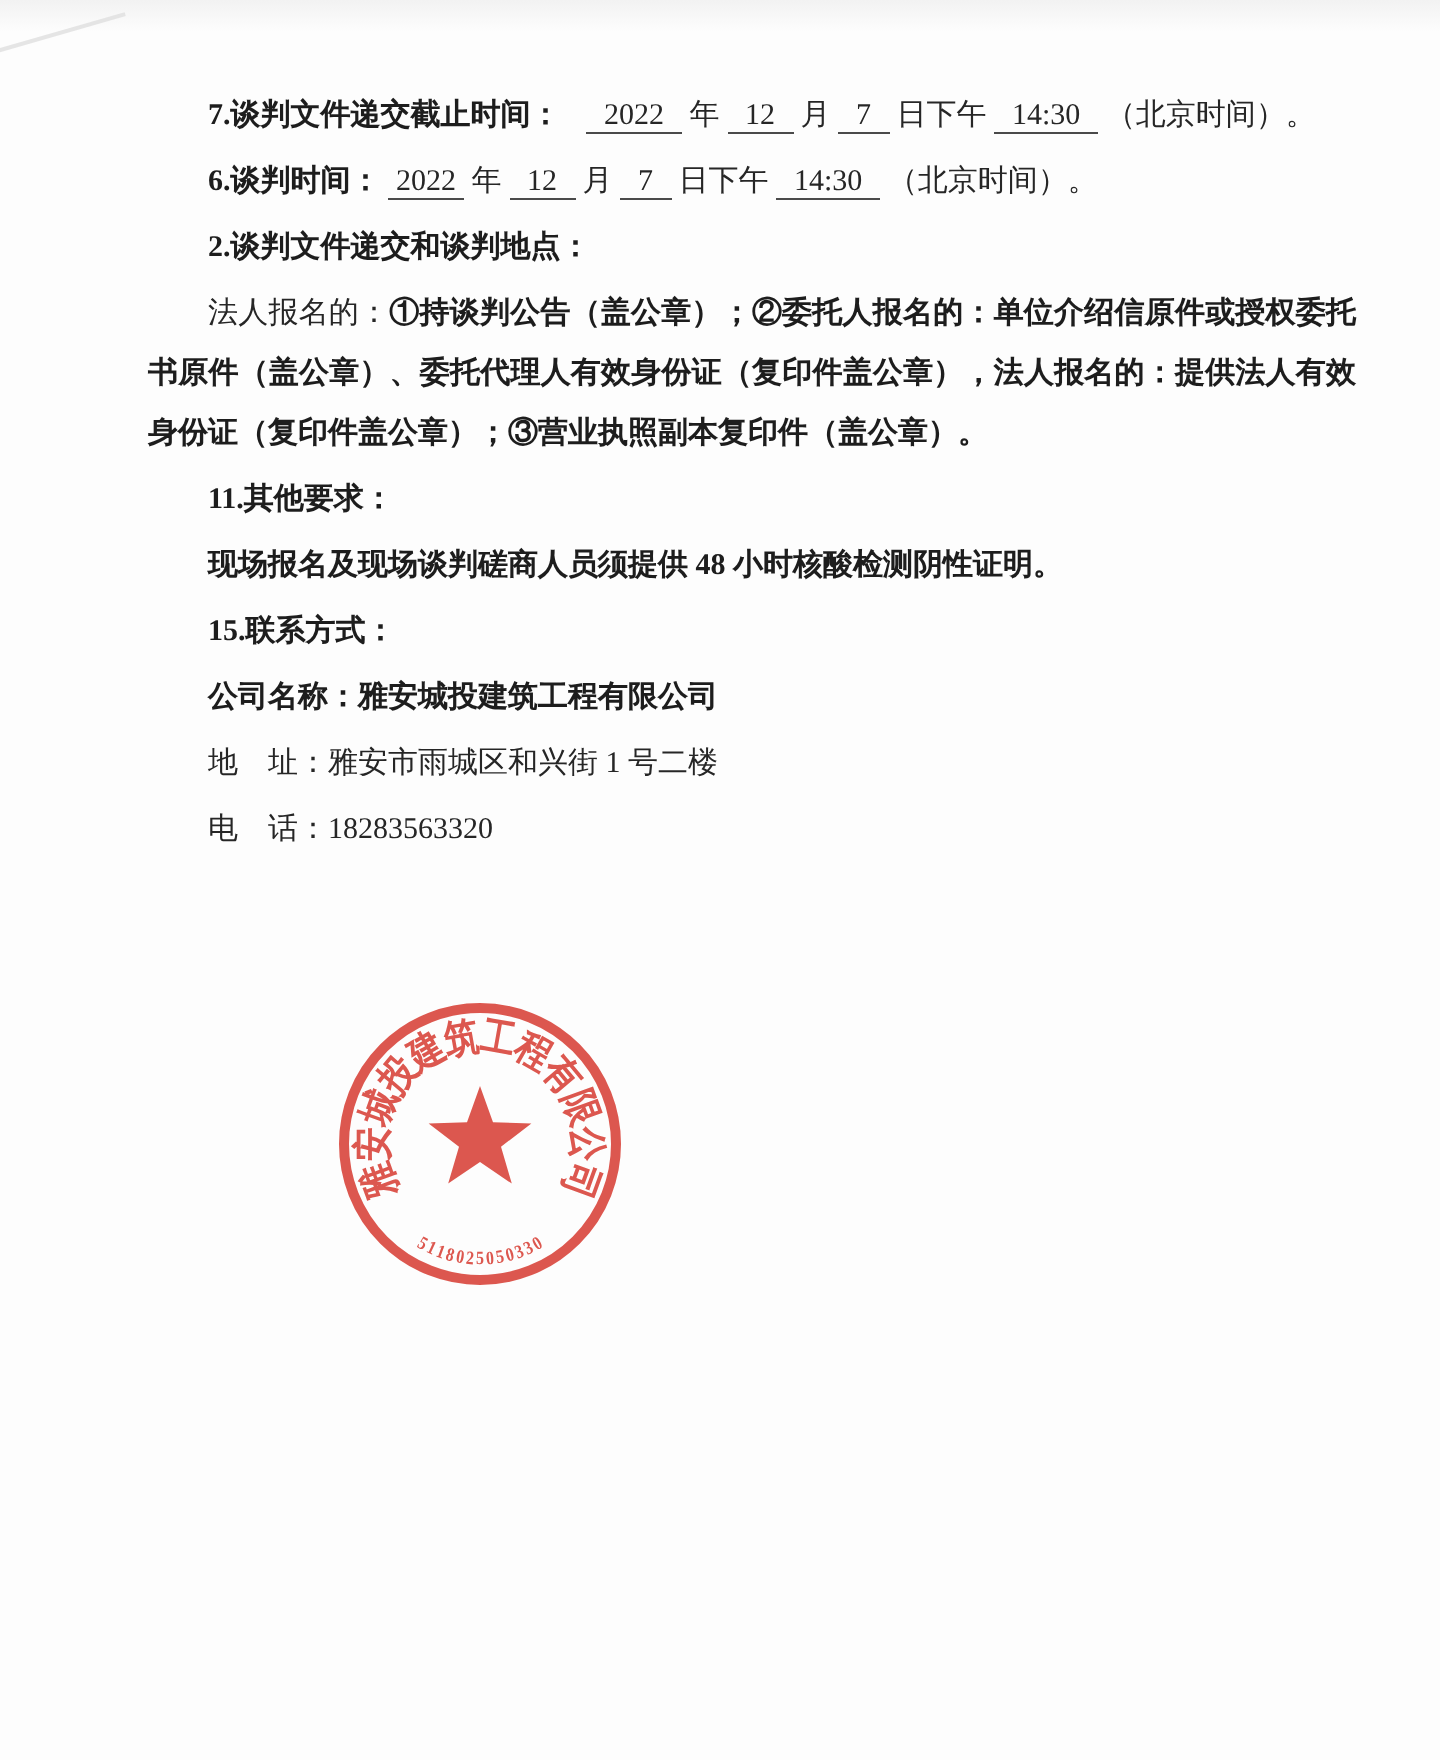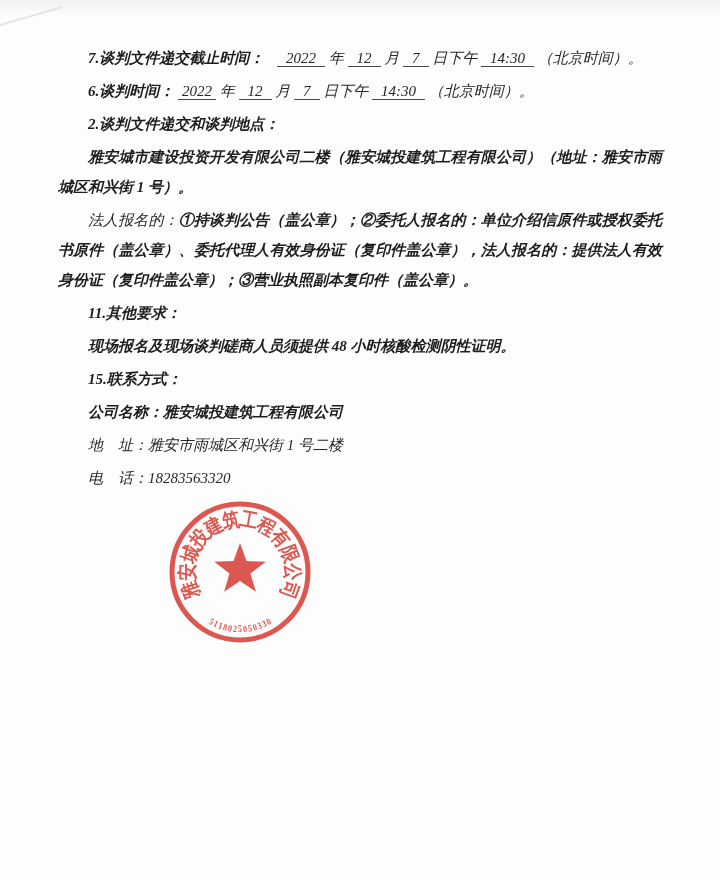--- a/index.html
+++ b/index.html
@@ -13,23 +13,23 @@
   .page{position:relative;width:720px;height:880px;background:#fdfdfd;}
   .page::before{
     content:"";position:absolute;left:0;top:0;width:720px;height:16px;
     background:linear-gradient(#f2f2f2,rgba(253,253,253,0));
   }
   .artifact-tl{
     position:absolute;left:-8px;top:16px;width:72px;height:2px;
     background:#dedede;transform:rotate(-16deg);opacity:.8;
   }
   .doc{
-    position:absolute;left:58px;top:43px;width:604px;
+    position:absolute;left:74px;top:43px;width:604px;
     font-size:15px;line-height:30px;
-    text-align:justify;text-justify:inter-ideograph;font-style:italic;
+    text-align:justify;text-justify:inter-ideograph;
   }
   .doc p{margin:0 0 3px 0;text-indent:2em;}
   .b{font-weight:bold;color:#1d1d1d;}
   .ul{border-bottom:1px solid #4a4a4a;padding:0 4px;}
   .ul.wide{padding:0 9px;}
   .gap{margin-left:9px;}
   
   .seal{
     position:absolute;left:150px;top:482px;width:180px;height:180px;
     mix-blend-mode:multiply;opacity:.92;pointer-events:none;
@@ -65,21 +65,20 @@
       <span class="ul wide">12</span>
       <span>月</span>
       <span class="ul wide">7</span>
       <span>日下午</span>
       <span class="ul wide">14:30</span>
       <span>（北京时间）。</span>
     </p>
 
     <p class="b">2.谈判文件递交和谈判地点：</p>
 
-    <p class="b">雅安城市建设投资开发有限公司二楼（雅安城投建筑工程有限公司）（地址：雅安市雨城区和兴街 1 号）。</p>
 
 
     <p>
       <span>法人报名的：</span><span class="b">①持谈判公告（盖公章）；②委托人报名的：单位介绍信原件或授权委托书原件（盖公章）、委托代理人有效身份证（复印件盖公章），法人报名的：提供法人有效身份证（复印件盖公章）；③营业执照副本复印件（盖公章）。</span>
     </p>
 
 
     <p class="b">11.其他要求：</p>
 
     <p class="b">现场报名及现场谈判磋商人员须提供 48 小时核酸检测阴性证明。</p>

